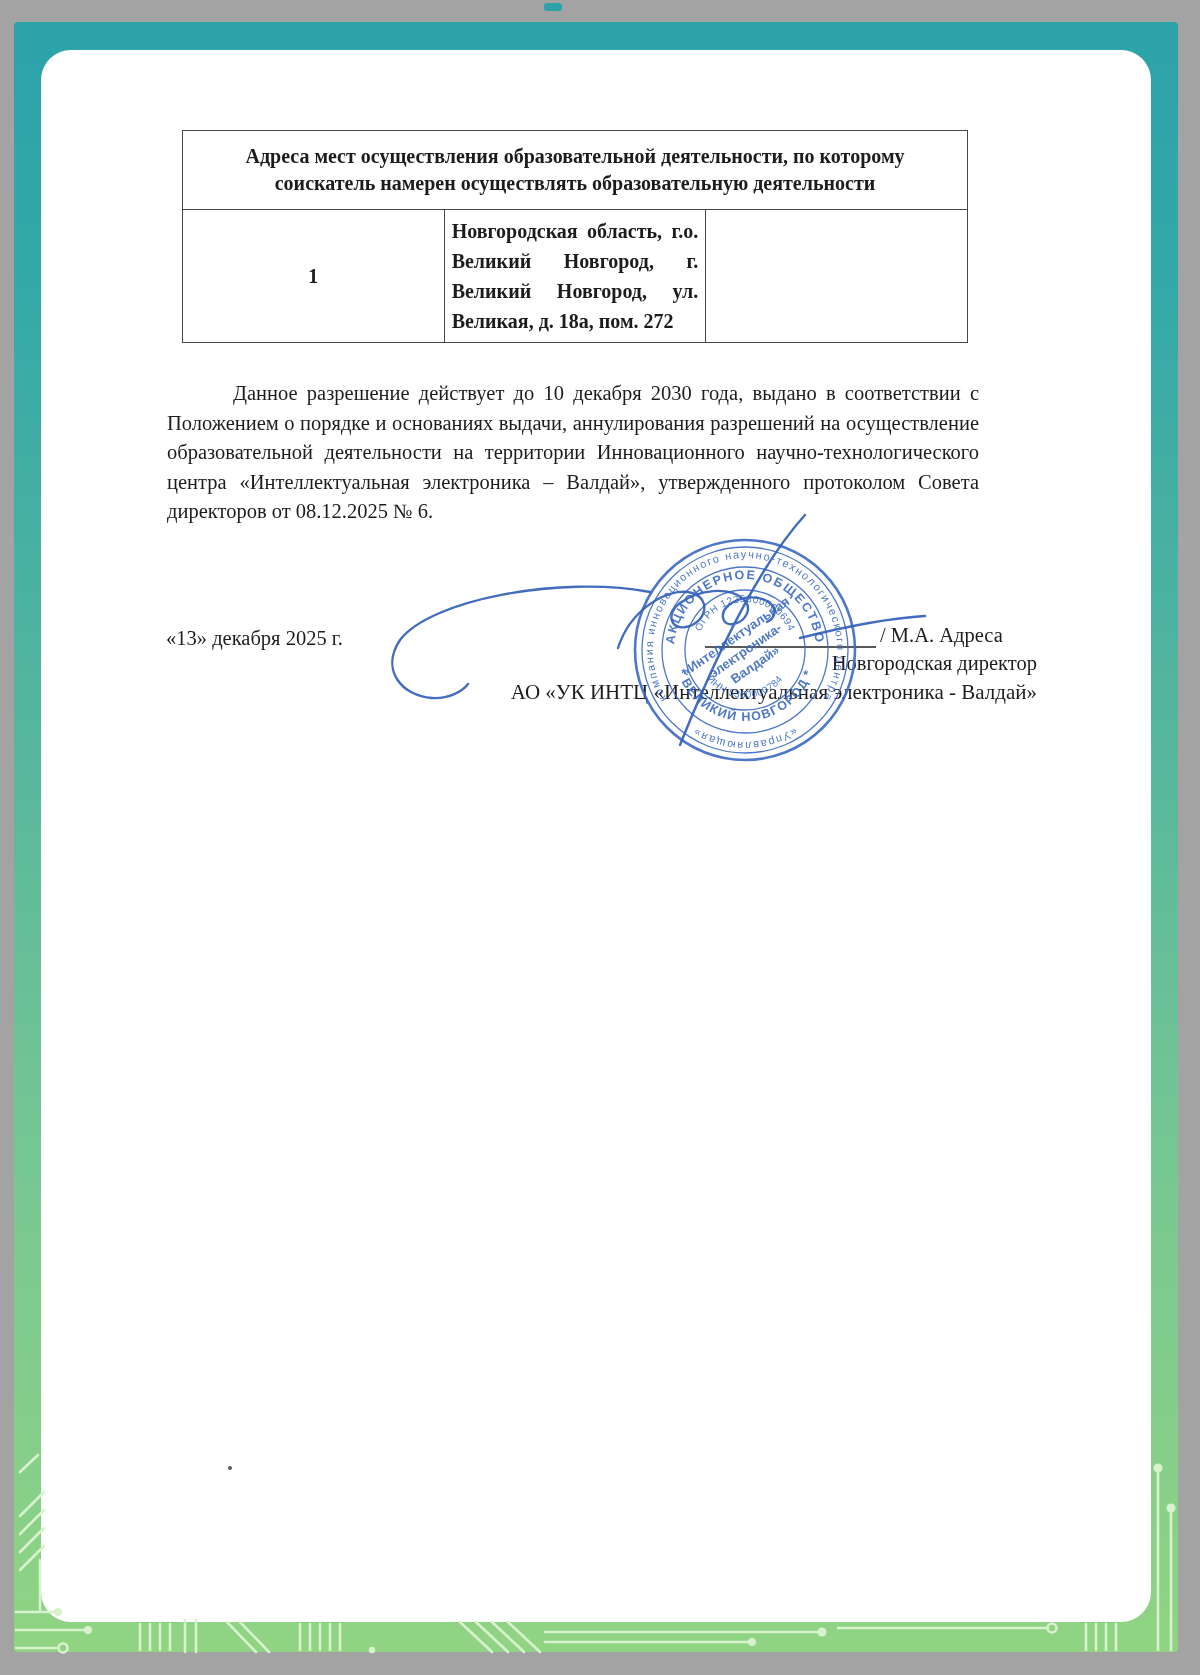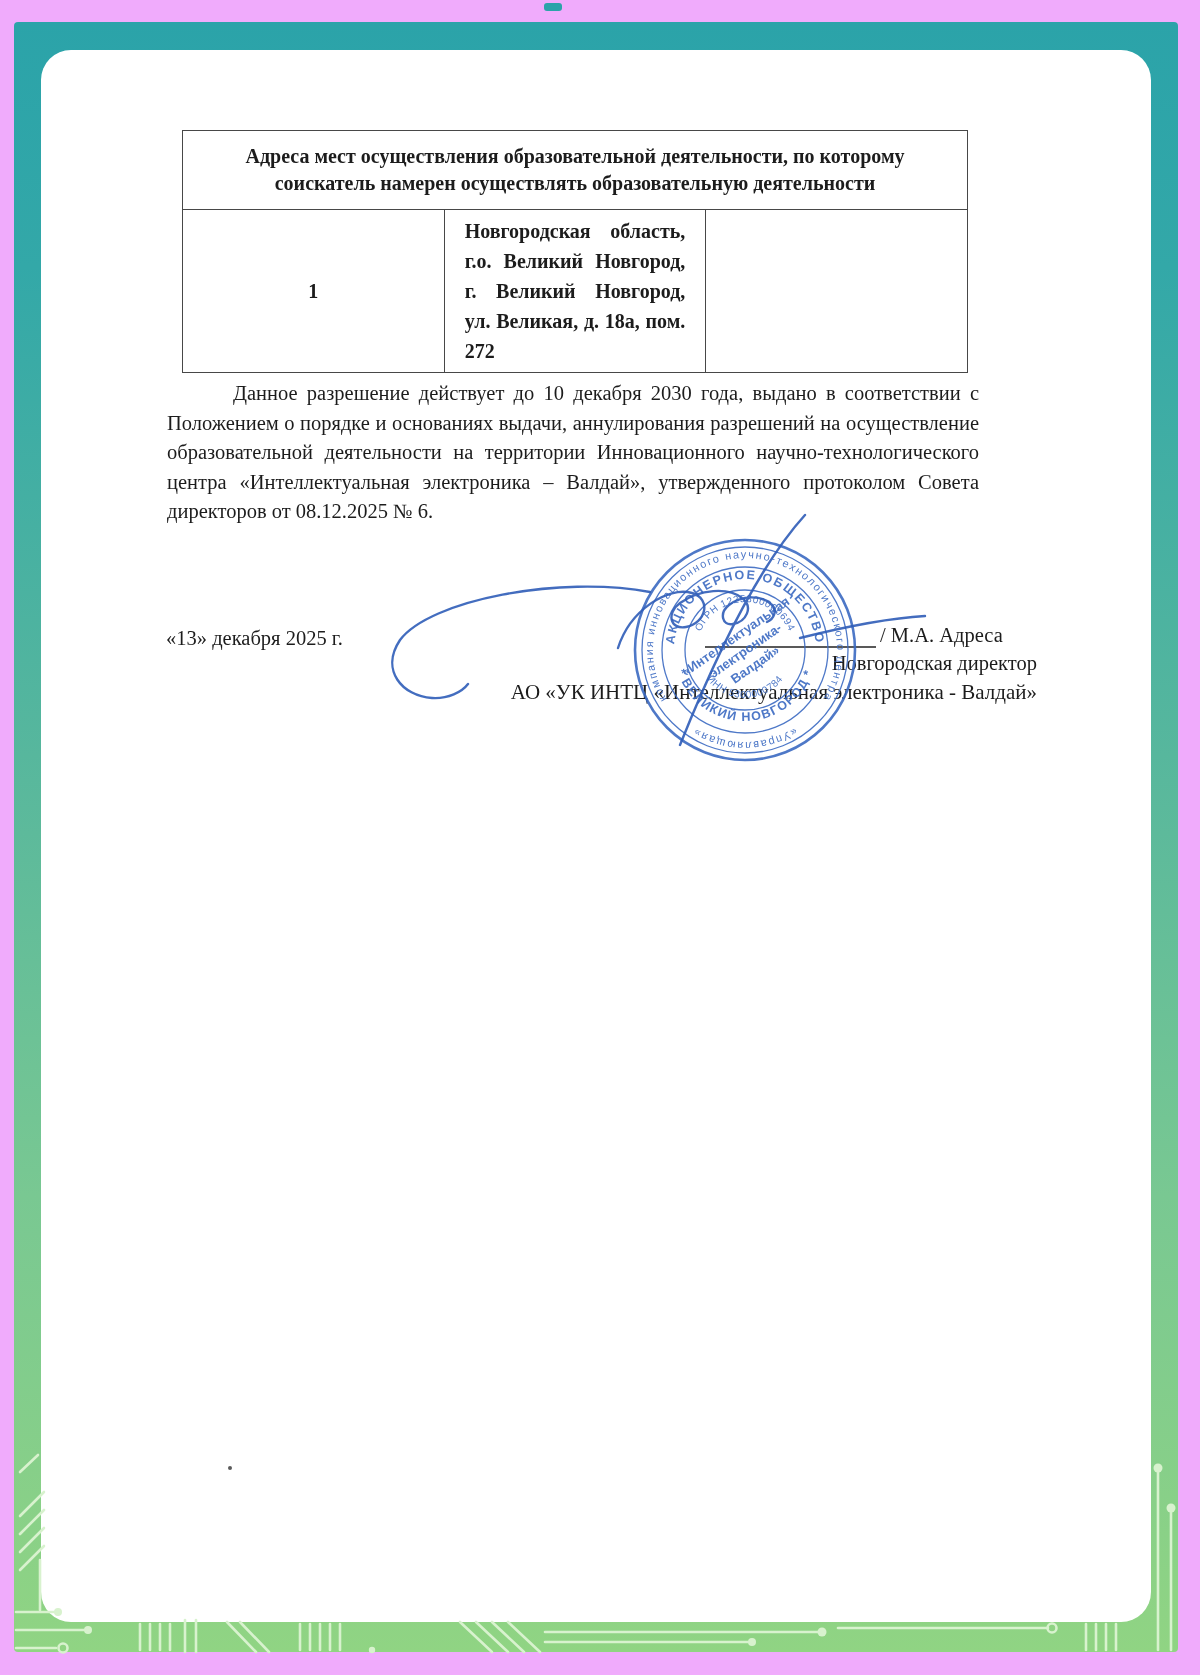--- a/index.html
+++ b/index.html
@@ -1,32 +1,32 @@
 <!DOCTYPE html>
 <html><head>
 <meta charset="utf-8">
 <style>
   html,body{margin:0;padding:0;background:#ffffff;}
-  .page{position:relative;width:1200px;height:1675px;background:#f0abfc;overflow:hidden;
+  .page{position:relative;width:1200px;height:1675px;background:#a3a3a3;overflow:hidden;
         font-family:"Liberation Serif","DejaVu Serif",serif;color:#1c1c1c;}
 
   
   .frame{position:absolute;left:14px;top:22px;width:1164px;height:1630px;border-radius:4px;z-index:1;
          background:linear-gradient(180deg,#2ba3a9 0%,#33a8a8 15%,#57b79d 45%,#79c892 72%,#90d483 100%);}
   .frame-inner{position:absolute;left:27px;top:28px;right:27px;bottom:30px;background:#ffffff;border-radius:30px;}
   .circuit{position:absolute;left:0;top:0;z-index:2;pointer-events:none;}
   .scan-dash{position:absolute;left:544px;top:3px;width:18px;height:8px;border-radius:3px;background:#2ba3a9;z-index:2;}
   .stray{position:absolute;left:228px;top:1466px;width:4px;height:4px;border-radius:50%;background:#5a5a5a;z-index:3;}
 
   
   .doc-table{position:absolute;left:182px;top:130px;width:786px;border-collapse:collapse;table-layout:fixed;z-index:3;}
   .doc-table td{border:1.5px solid #474747;vertical-align:middle;}
   .doc-table .th{height:74px;text-align:center;font-weight:bold;font-size:20px;line-height:27px;padding:2px 20px;}
   .doc-table .c1{width:86px;text-align:center;font-weight:bold;font-size:20px;height:76px;}
-  .doc-table .c2{width:552px;font-weight:bold;font-size:20px;line-height:30px;padding:6px 20px;text-align:justify;}
+  .doc-table .c2{width:552px;font-weight:bold;font-size:20px;line-height:30px;padding:6px 7px;text-align:justify;}
   .doc-table .c3{width:148px;}
 
   
   .para{position:absolute;left:166px;top:378px;width:812px;margin:1px;z-index:3;
         font-size:20.5px;line-height:29.5px;text-align:justify;text-indent:66px;}
 
   .date-line{position:absolute;left:166px;top:627px;font-size:20.5px;z-index:3;white-space:nowrap;}
   .signer-name{position:absolute;left:880px;top:624px;font-size:20.5px;z-index:3;white-space:nowrap;}
   .signer-title{position:absolute;right:163px;top:652px;font-size:20.5px;z-index:3;white-space:nowrap;text-align:right;}
   .signer-org{position:absolute;right:163px;top:680px;font-size:21px;z-index:3;white-space:nowrap;text-align:right;}

